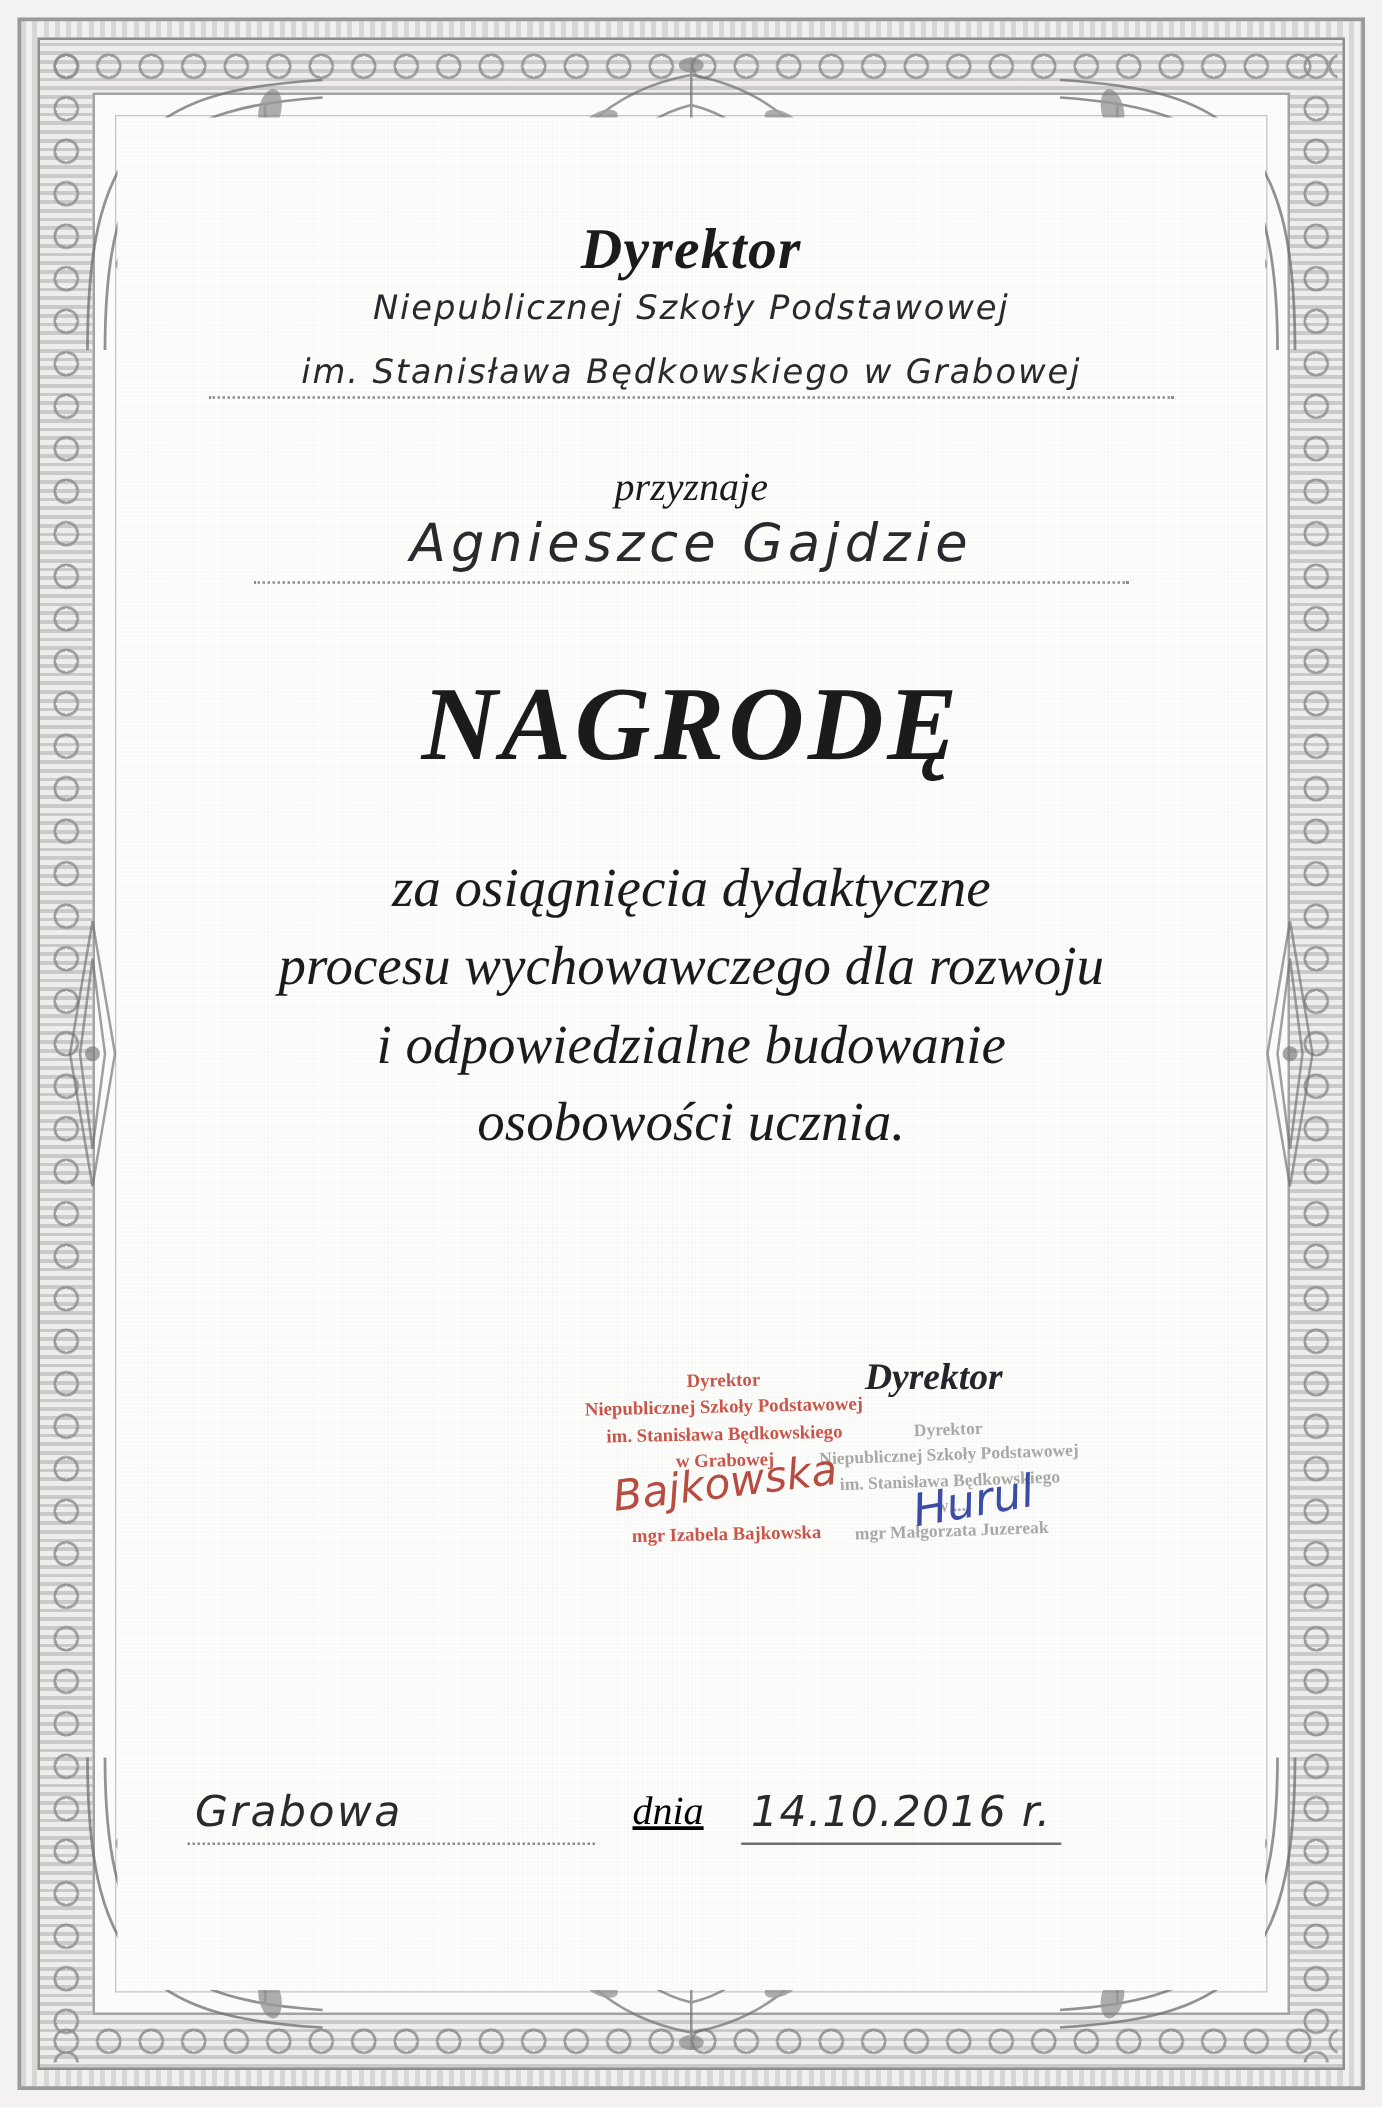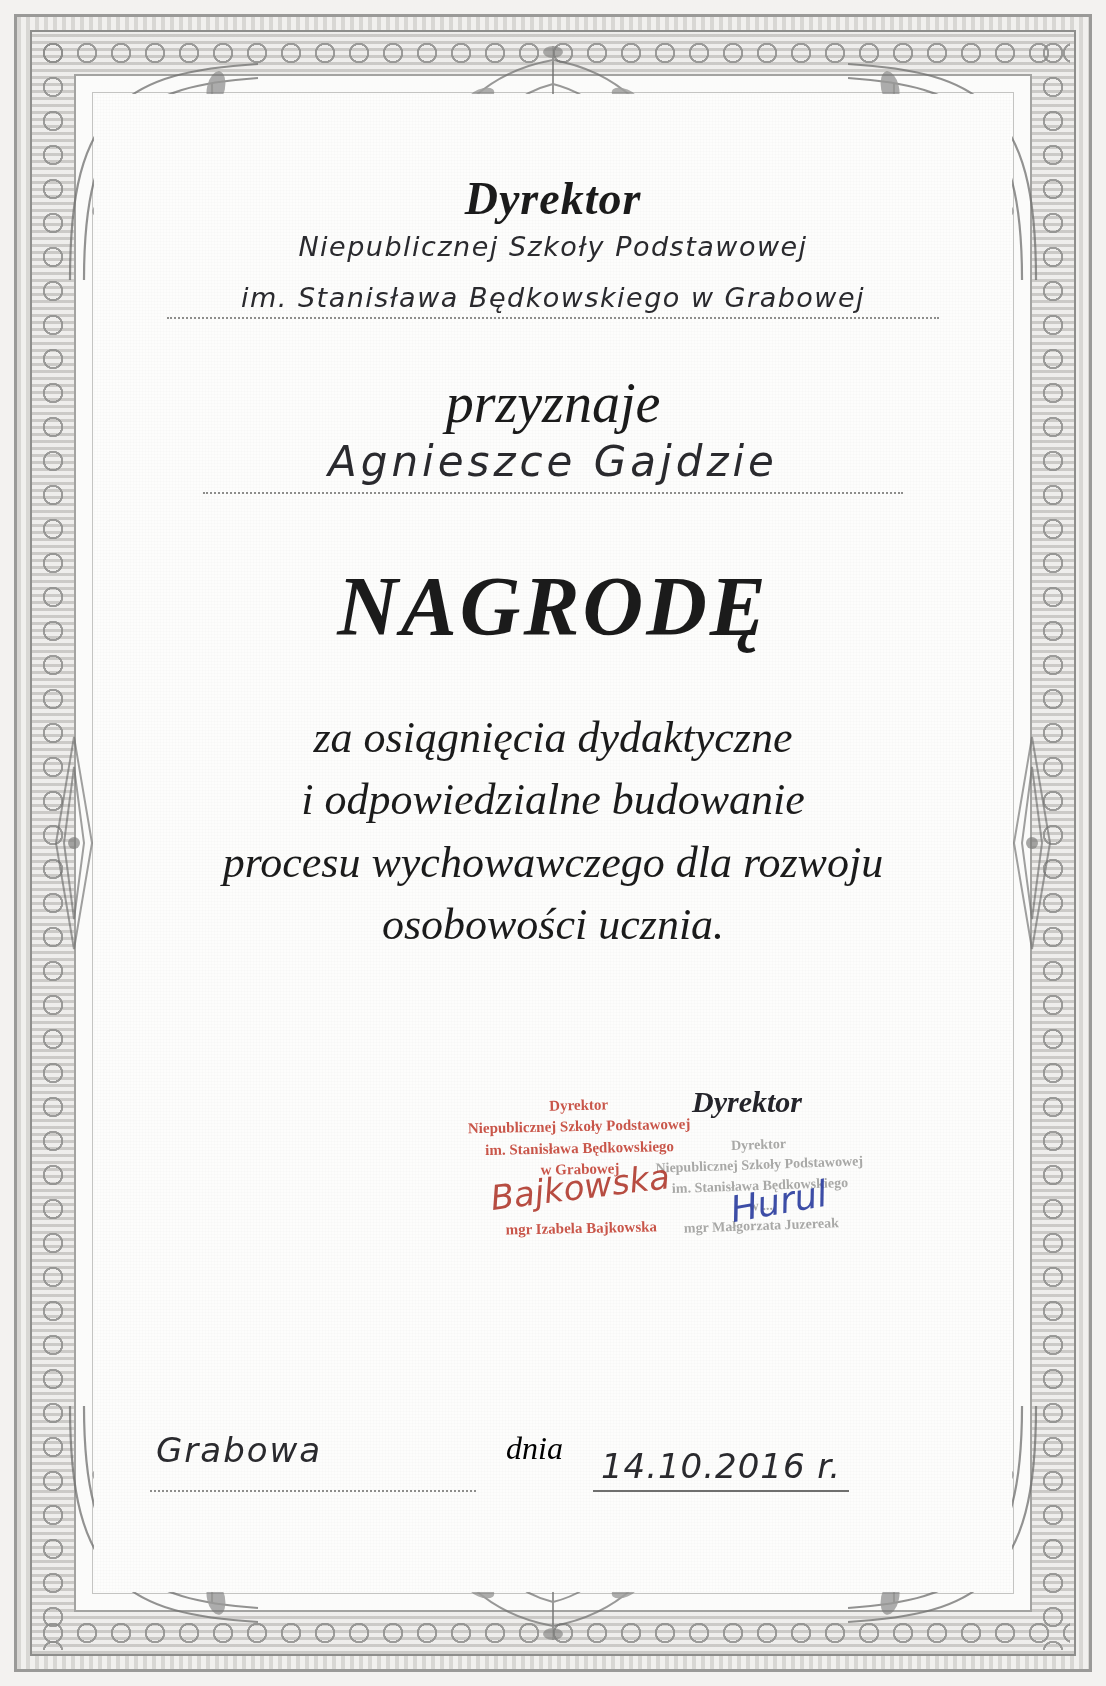--- a/index.html
+++ b/index.html
@@ -167,21 +167,21 @@
 
   .school-line2 {
     font-size: 27px;
     letter-spacing: 1.5px;
     width: 760px;
     margin: 0 auto 52px auto;
   }
 
   .przyznaje {
     font-style: italic;
-    font-size: 56px;
+    font-size: 32px;
     margin-bottom: 2px;
   }
 
   .panipanu {
     font-family: "Liberation Serif", serif;
     font-weight: bold;
     font-style: italic;
     font-size: 48px;
     letter-spacing: 0.5px;
     margin-bottom: 72px;
@@ -294,27 +294,27 @@
     border-bottom: 2px dotted #8d8d8b;
     padding: 0 20px 4px 6px;
     min-width: 300px;
     text-align: left;
   }
   .dnia {
     font-family: "Liberation Serif", serif;
     font-style: italic;
     font-size: 32px;
     padding-bottom: 4px;
+    text-decoration: underline;
   }
   .date {
     font-size: 34px;
     letter-spacing: 1px;
     border-bottom: 2px solid #6f6f6e;
     padding: 0 8px 4px 8px;
-    margin-top: 16px;
   }
 </style>
 </head>
 <body>
 
 <div class="certificate">
 
   <div class="border-outer"></div>
   <div class="border-mid"></div>
 
@@ -463,22 +463,22 @@
 
     <div class="przyznaje">przyznaje</div>
 
 
     <div class="recipient hand">Agnieszce Gajdzie</div>
 
     <div class="award">NAGRODĘ</div>
 
     <div class="reason">
       <div>za osiągnięcia dydaktyczne</div>
+      <div>procesu wychowawczego dla rozwoju</div>
       <div>i odpowiedzialne budowanie</div>
-      <div>procesu wychowawczego dla rozwoju</div>
       <div>osobowości ucznia.</div>
     </div>
   </div>
 
   <div class="stamps">
 
     <div class="stamp-grey">
       <div>Dyrektor</div>
       <div>Niepublicznej Szkoły Podstawowej</div>
       <div>im. Stanisława Będkowskiego</div>

